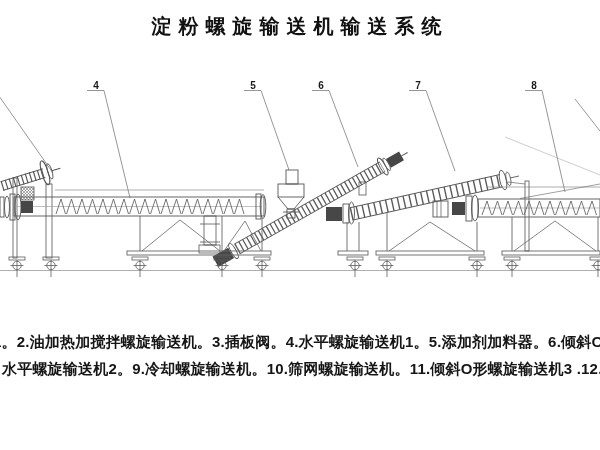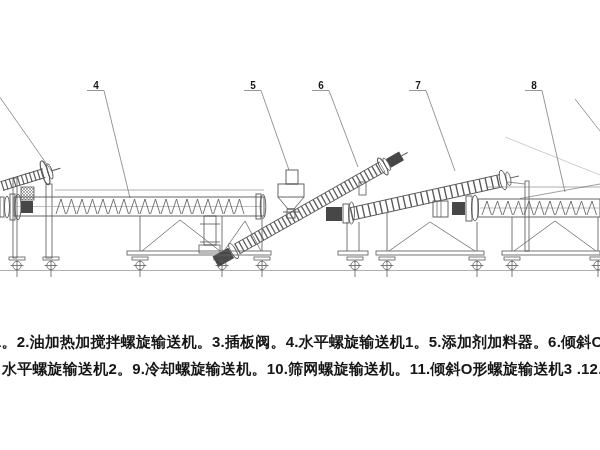--- a/index.html
+++ b/index.html
@@ -12,20 +12,21 @@
              color:#161616;letter-spacing:0.2px;}
   #note1{top:333px;left:-7px;}
   #note2{top:360px;left:2px;}
   .co{font-size:10px;font-weight:700;fill:#1a1a1a;}
 </style>
 </head>
 <body>
 
 <div class="stage">
 
+  <div class="title">淀粉螺旋输送机输送系统</div>
 
   <svg class="drawing" width="600" height="450" viewBox="0 0 600 450" fill="none" stroke-linecap="butt">
 
     <g stroke="#6a6a6a" stroke-width="0.7">
       <path d="M-1,96 L53,173"></path>
       <path d="M87,90.5 H104 L130,198"></path>
       <path d="M244,90.5 H261 L289,170"></path>
       <path d="M312,90.5 H329 L358,167"></path>
       <path d="M409,90.5 H426 L455,171"></path>
       <path d="M525,90.5 H542 L565,192"></path>

